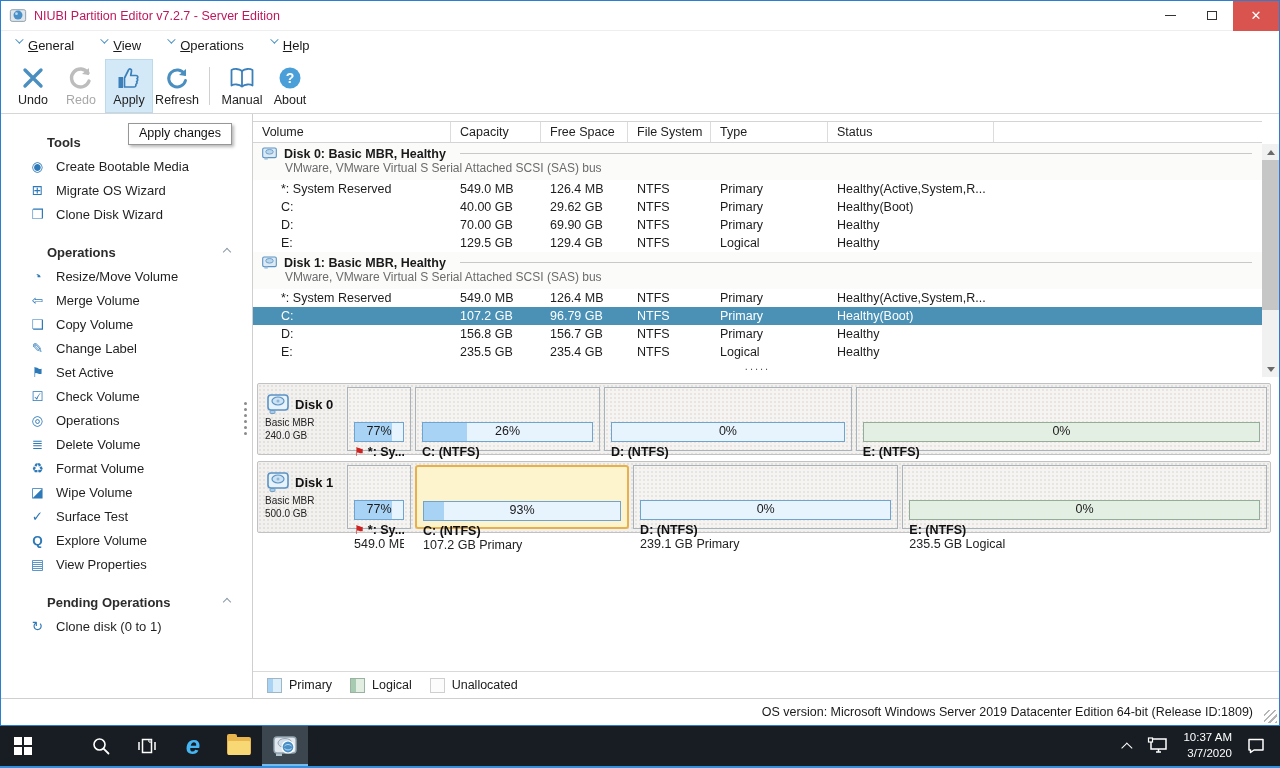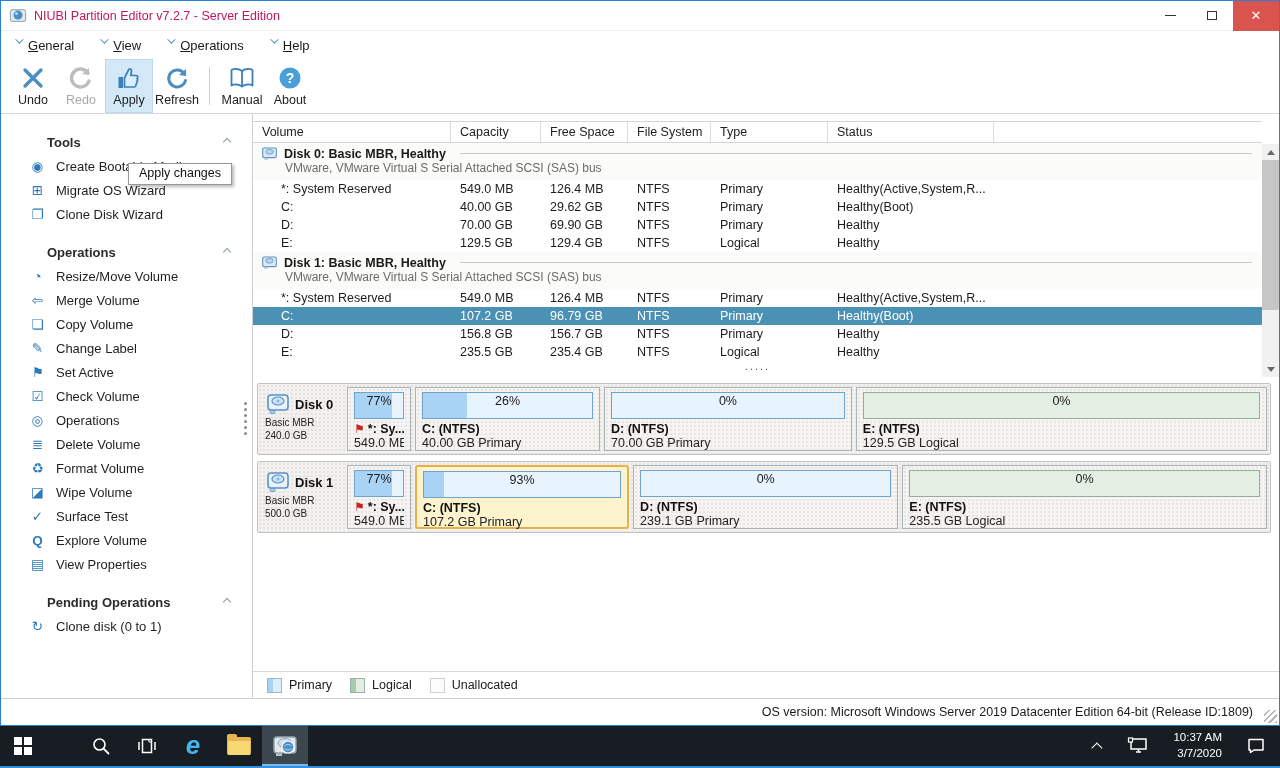--- a/index.html
+++ b/index.html
@@ -46,21 +46,21 @@
   .side-header:first-child { margin-top:0; }
   .side-title { font-weight:bold; font-size:13px; color:#2b2b2b; flex:1; }
   .side-item { display:flex; align-items:center; height:24px; padding-left:28px; gap:10px; cursor:default; }
   .si-icon { width:17px; text-align:center; color:#2e79b8; font-size:13.5px; flex:0 0 auto; }
   .si-label { font-size:13px; color:#1f1f1f; }
   .splitter-dots { position:absolute; right:4px; top:288px; width:4px; display:flex; flex-direction:column; gap:3px; }
   .splitter-dots i { width:3px; height:3px; background:#8a8a8a; border-radius:50%; }
 
   
   .tooltip { position:absolute; left:127px; top:122px; background:#fff; border:1px solid #979797;
-    padding:2px 10px 4px 10px; font-size:12.5px; color:#111; box-shadow:2px 2px 3px rgba(0,0,0,.28); z-index:50;margin-top:40px; }
+    padding:2px 10px 4px 10px; font-size:12.5px; color:#111; box-shadow:2px 2px 3px rgba(0,0,0,.28); z-index:50; }
 
   
   .main-col { flex:1; display:flex; flex-direction:column; min-width:0; position:relative;justify-content:center; }
 
   
   .vt { margin-top:7px; height:256px; position:relative; padding-right:17px; flex:0 0 auto; }
   .vt-header { display:flex; height:22px; border-top:1px solid #d4d4d4; border-bottom:1px solid #d4d4d4; align-items:center; }
   .vt-hcell { height:100%; display:flex; align-items:center; padding-left:9px; border-right:1px solid #dcdcdc; font-size:12.5px; color:#222; }
   .vt-hcell.last { border-right:none; flex:1; }
   .col-vol { width:198px; } .col-cap { width:90px; } .col-free { width:87px; }
@@ -91,21 +91,21 @@
     background:#f3f1ef; background-image:radial-gradient(#e4e1dd 1px, transparent 1px); background-size:4px 4px;
     display:flex; padding:3px; gap:4px; flex:0 0 auto; }
   .disk-info { width:82px; flex:0 0 auto; padding:6px 2px 0 4px; }
   .disk-info-top { display:flex; align-items:center; gap:4px; }
   .disk-ico24 { width:26px; height:22px; }
   .disk-name { font-weight:bold; font-size:13px; color:#111; }
   .disk-scheme,.disk-size { font-size:10px; color:#222; margin-top:2px; }
   .pblock { border:1px solid #a9b4ba; background:#f6f4f2; background-image:radial-gradient(#e8e5e1 1px, transparent 1px); background-size:4px 4px;
     padding:4px 6px; min-width:0; }
   .pblock.selected { background:#fdf3cd; border:2px solid #e8b04a; border-radius:3px; background-image:none; }
-  .pbar { position:relative; height:27px; border:1px solid #6fa4cf; background:#e7f3fd; overflow:hidden; }
+  .pbar { position:relative; height:20px; border:1px solid #6fa4cf; background:#e7f3fd; overflow:hidden;margin-top:30px; }
   .pbar-fill { position:absolute; left:0; top:0; bottom:0; background:#a8d3f4; }
   .pbar.green { border-color:#94ad9a; background:#e4efe4; }
   .pbar.green .pbar-fill { background:#bcd9c2; }
   .pbar-label { position:absolute; left:0; right:0; top:1px; text-align:center; font-size:12.5px; color:#1a1a1a; }
   .pblock-label { margin-top:3px; font-weight:bold; font-size:12.5px; color:#111; white-space:nowrap; overflow:hidden; display:flex; align-items:center; gap:3px; }
   .pblock-sub { font-size:12.5px; color:#222; white-space:nowrap; overflow:hidden; }
   .flag { color:#cc2222; font-size:12px; }
 
   
   .spacer { flex:1; }
@@ -128,21 +128,21 @@
   .tb-tile.active { background:#3b464e; }
   .tb-tile.active::after { content:""; position:absolute; left:0; right:0; bottom:0; height:2px; background:#76b9ed; }
   .start-grid { display:grid; grid-template-columns:8px 8px; grid-template-rows:8px 8px; gap:1.5px; }
   .start-grid i { background:#fff; }
   .tb-gap { width:32px; }
   .ie-e { font-size:26px; font-weight:bold; font-style:italic; color:#45b6f2; line-height:1; position:relative; top:-1px; }
   .folder { position:relative; width:24px; height:18px; }
   .folder .back { position:absolute; inset:0; background:#e8b64c; border-radius:2px; }
   .folder .tab { position:absolute; left:0; top:-3px; width:10px; height:5px; background:#e8b64c; border-radius:2px 2px 0 0; }
   .folder .front { position:absolute; left:1px; right:1px; top:4px; bottom:0; background:#f8d775; border-radius:1px; }
-  .tray { margin-left:auto; display:flex; align-items:center; gap:24px; padding-right:14px; }
+  .tray { margin-left:auto; display:flex; align-items:center; gap:14px; padding-right:14px; }
   .tray-chev { width:8px; height:8px; border-left:1.7px solid #fff; border-top:1.7px solid #fff; transform:rotate(45deg) translateY(3px); }
   .clock { text-align:right; color:#fff; font-size:11.5px; line-height:1.35; }
 </style>
 </head>
 <body>
 
 <div class="app-window">
 
   <div class="titlebar">
     <svg class="title-icon" viewBox="0 0 20 20">

